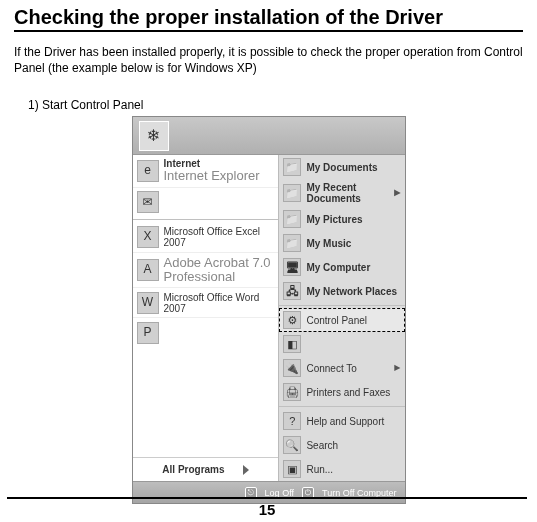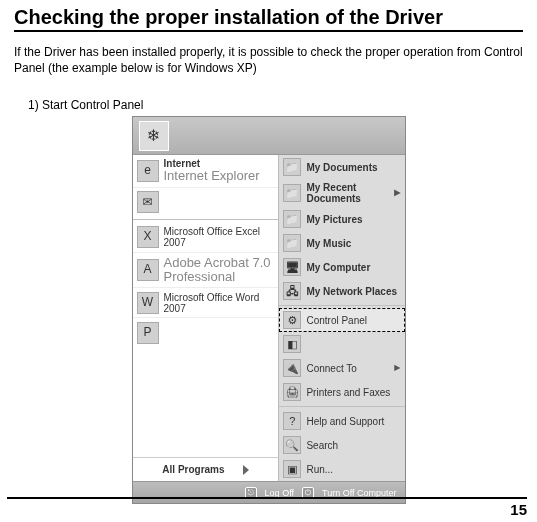--- a/index.html
+++ b/index.html
@@ -29,21 +29,21 @@
     font-size: 12px;
     margin-left: 14px;
     margin-bottom: 4px;
   }
   .pagenum {
     position: absolute;
     right: 10px;
     bottom: 4px;
     border-top: 2px solid #000;
     width: 520px;
-    text-align: right;
+    text-align: center;
     font-weight: 700;
     font-size: 15px;
     padding-top: 2px;
   }
 
   
   .startmenu {
     width: 274px;
     margin: 0 auto;
     border: 1px solid #888;

